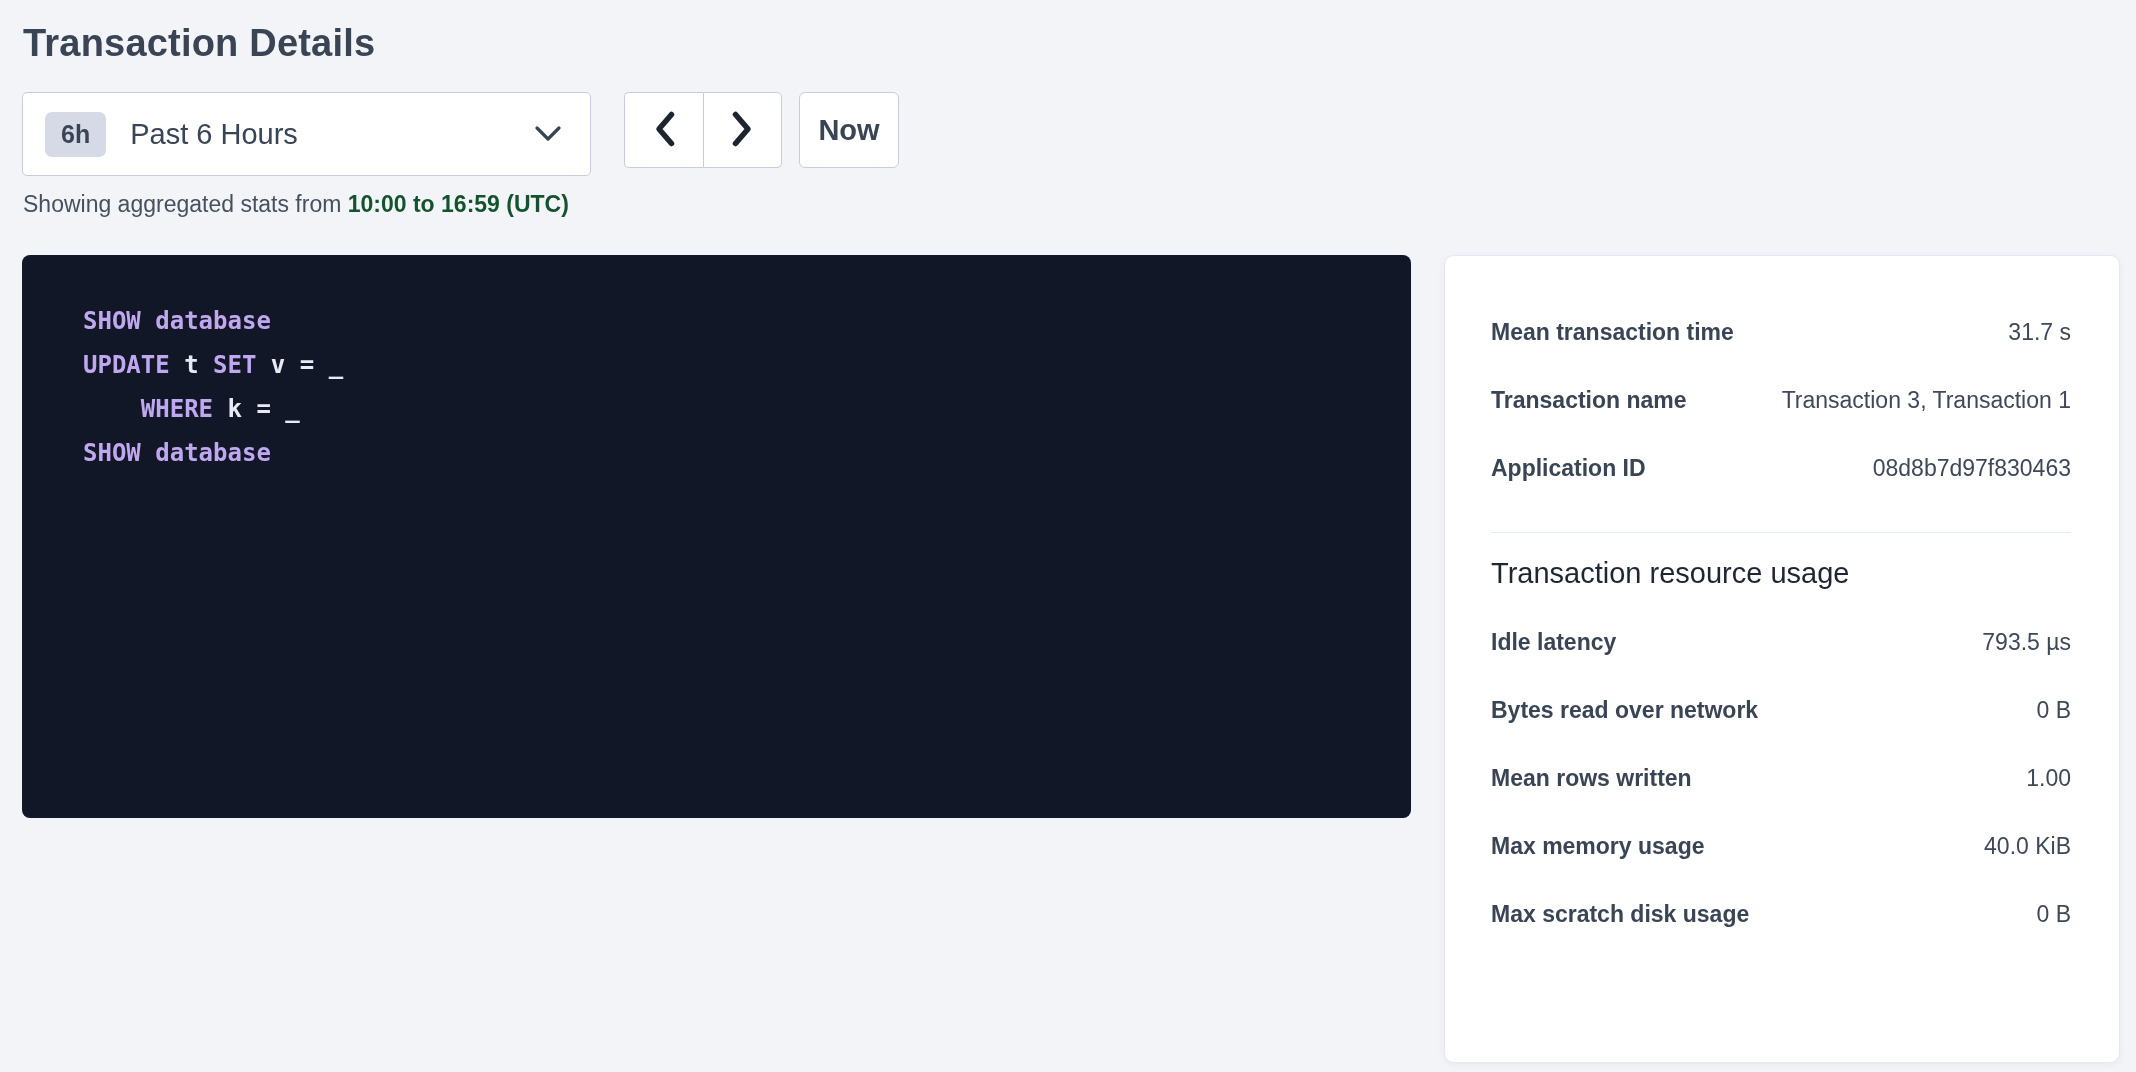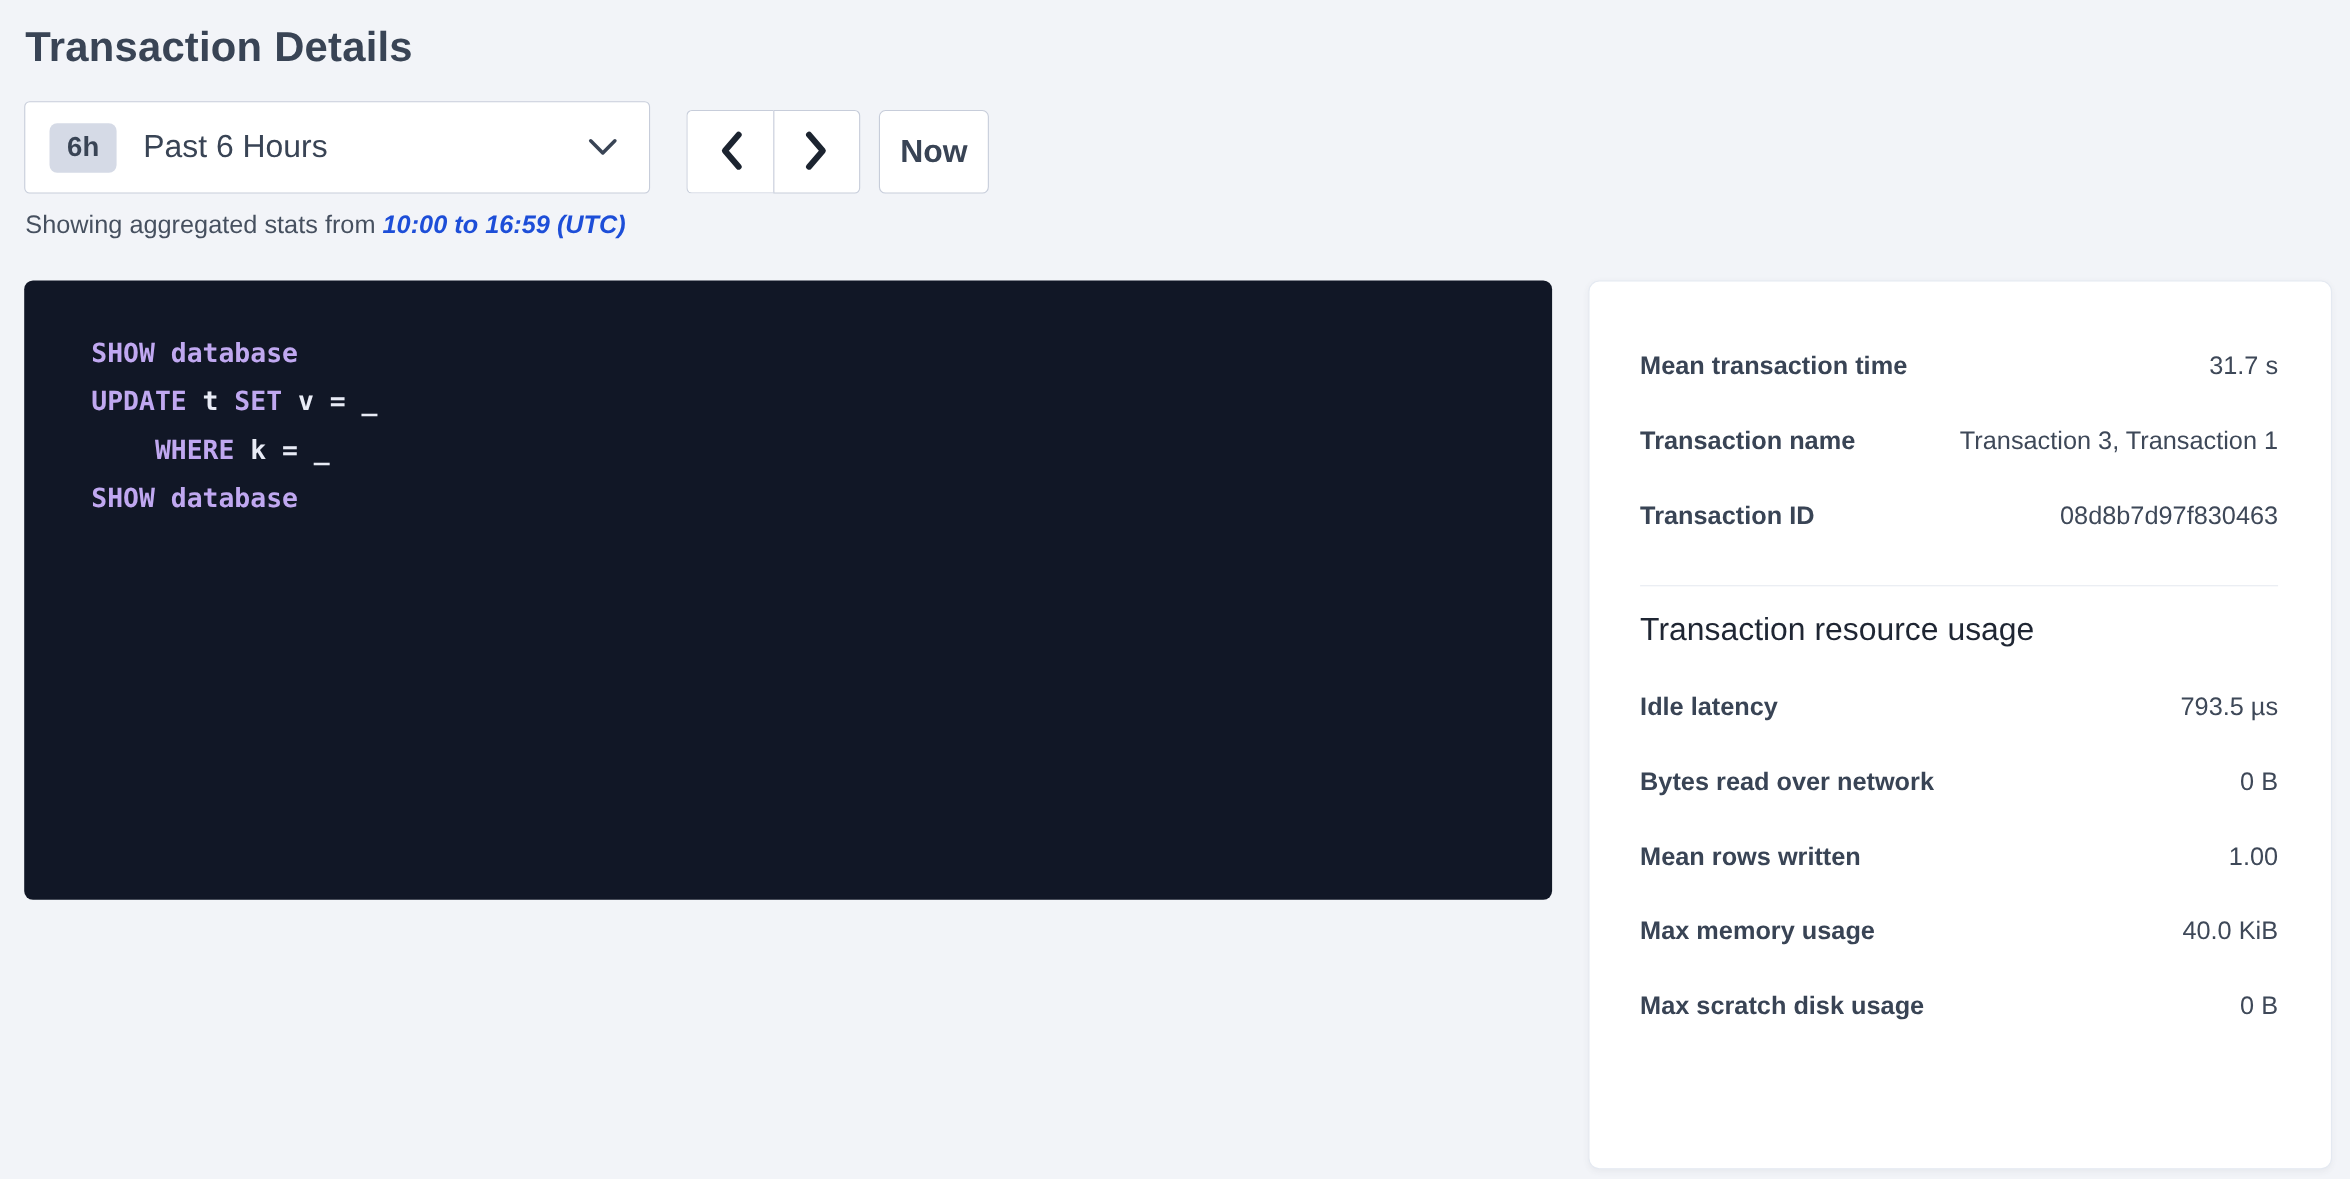--- a/index.html
+++ b/index.html
@@ -17,21 +17,21 @@
   
   .page-title {
     font-size: 38px;
     font-weight: 700;
     color: #394455;
     margin: 6px 0 0 1px;
     letter-spacing: 0.2px;
   }
 
   
-  .controls { margin-top: 27px; display: flex; align-items: flex-end; }
+  .controls { margin-top: 27px; display: flex; align-items: flex-start; }
 
   .timepicker {
     width: 569px; height: 84px;
     background: #ffffff;
     border: 1px solid #c7cdda;
     border-radius: 5px;
     display: flex; align-items: center;
     padding: 0 28px 0 22px;
     cursor: pointer;
   }
@@ -64,21 +64,21 @@
     border: 1px solid #c7cdda;
     border-radius: 6px;
     font-family: "Liberation Sans", sans-serif;
     font-weight: 700;
     font-size: 29px;
     color: #394455;
     cursor: pointer;
   }
 
   .subtitle { margin: 15px 0 0 1px; font-size: 23px; color: #46505f; }
-  .subtitle b { font-weight: 700; color: #1d4ed8; font-style: italic; }
+  .subtitle b { font-weight: 700; color: #14532d; }
 
   
   .main { display: flex; margin-top: 37px; }
 
   .sql-box {
     width: 1389px; height: 563px;
     background: #111726;
     border-radius: 8px;
     padding: 44px 40px 0 61px;
     font-family: "DejaVu Sans Mono", "Liberation Mono", monospace;
@@ -174,21 +174,21 @@
 
       <div class="stat-row">
         <span class="stat-label">Mean transaction time</span>
         <span class="stat-value">31.7 s</span>
       </div>
       <div class="stat-row">
         <span class="stat-label">Transaction name</span>
         <span class="stat-value">Transaction 3, Transaction 1</span>
       </div>
       <div class="stat-row">
-        <span class="stat-label">Transaction ID</span>
+        <span class="stat-label">Application ID</span>
         <span class="stat-value">08d8b7d97f830463</span>
       </div>
 
       <hr class="card-divider">
 
       <h2 class="section-heading">Transaction resource usage</h2>
 
       <div class="stat-row">
         <span class="stat-label">Idle latency</span>
         <span class="stat-value">793.5 µs</span>

